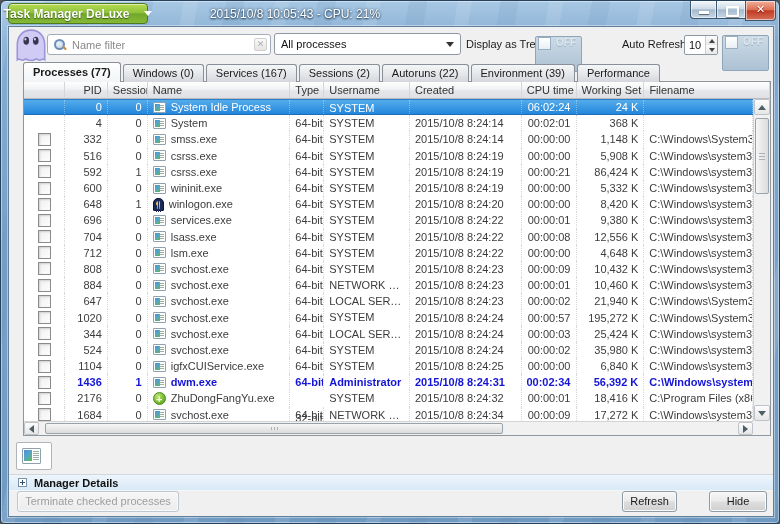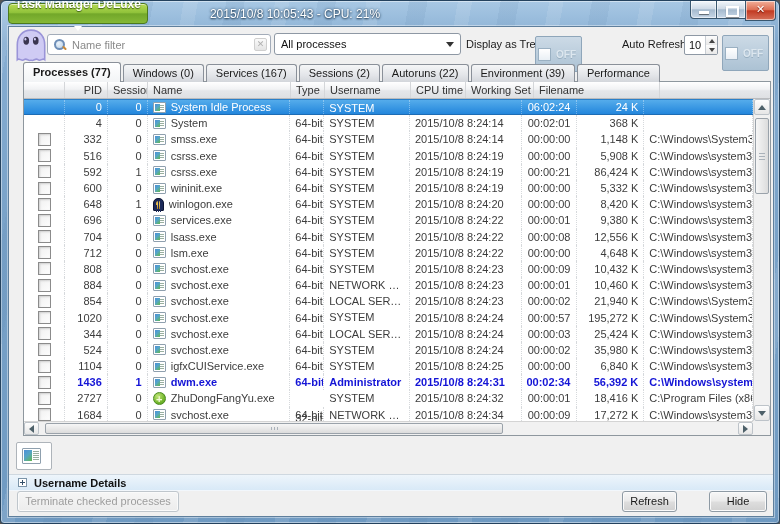--- a/index.html
+++ b/index.html
@@ -6,21 +6,21 @@
   *{box-sizing:border-box;font-family:"Liberation Sans","DejaVu Sans",sans-serif;}
   #win{position:relative;width:780px;height:524px;border-radius:6px 6px 4px 4px;
     background:linear-gradient(180deg,#a8c8e4 0%,#86add2 8%,#7aa3c9 40%,#6f9ac2 100%);
     border:1px solid #24425e;box-shadow:inset 0 0 0 1px rgba(255,255,255,.45);overflow:hidden;}
   #win::before{content:"";position:absolute;inset:0;
     background:repeating-linear-gradient(100deg,rgba(255,255,255,.10) 0 14px,rgba(255,255,255,0) 14px 42px,rgba(90,130,170,.12) 42px 60px,rgba(255,255,255,0) 60px 90px);
     pointer-events:none;}
   
   .app-btn{position:absolute;left:7px;top:2px;width:140px;height:21px;border:1px solid #4c7a1d;border-radius:4px;
     background:linear-gradient(180deg,#b7db52 0%,#8fc23a 46%,#72a72a 52%,#85b936 100%);
-    box-shadow:inset 0 1px 0 rgba(255,255,255,.55);display:flex;align-items:center;justify-content:center;gap:15px;cursor:default;z-index:3;flex-direction:column;}
+    box-shadow:inset 0 1px 0 rgba(255,255,255,.55);display:flex;align-items:center;justify-content:center;gap:15px;cursor:default;z-index:3;}
   .app-btn .lbl{color:#fff;font-size:12px;font-weight:bold;text-shadow:0 1px 1px rgba(40,70,10,.8);white-space:nowrap;}
   .app-btn .dd{width:0;height:0;border-left:4px solid transparent;border-right:4px solid transparent;border-top:5px solid #fff;}
   .cap-title{position:absolute;left:158px;top:6px;width:272px;text-align:center;color:#fff;font-size:12px;
     text-shadow:0 0 3px #2a4a68,0 1px 2px #20394f;white-space:nowrap;z-index:3;}
   .capbtns{position:absolute;right:3px;top:0;display:flex;z-index:3;}
   .capbtn{height:18px;border:1px solid #39576f;border-top:none;position:relative;
     background:linear-gradient(180deg,#f3f7fb 0%,#cfdbe7 45%,#a5bace 52%,#c8d8e8 100%);
     box-shadow:inset 0 0 0 1px rgba(255,255,255,.55);}
   .capbtn.min{width:27px;border-radius:0 0 0 4px;}
   .capbtn.max{width:28px;border-left:none;border-right:none;}
@@ -38,21 +38,21 @@
   .mag::before{content:"";position:absolute;left:1px;top:1px;width:7px;height:7px;border:2px solid #6f8fb8;border-radius:50%;background:radial-gradient(circle at 35% 35%,#eaf2fa,#bcd2e8);}
   .mag::after{content:"";position:absolute;left:9px;top:9px;width:5px;height:2px;background:#c98a3a;transform:rotate(45deg);border-radius:1px;}
   .searchbox input{flex:1;border:none;outline:none;font-size:11px;color:#444;background:transparent;}
   .searchbox input::placeholder{color:#8a8a8a;opacity:1;}
   .clearx{flex:0 0 13px;width:13px;height:13px;border:1px solid #cfcfcf;border-radius:2px;background:linear-gradient(#fafafa,#e4e4e4);color:#b0b0b0;font-size:9px;line-height:11px;text-align:center;}
   .combo{position:absolute;left:265px;top:6px;width:187px;height:22px;background:#fff;border:1px solid #8e98a4;border-radius:3px;display:flex;align-items:center;padding:0 6px;font-size:11px;color:#111;}
   .combo .cval{flex:1;}
   .combo .arr{width:0;height:0;border-left:4px solid transparent;border-right:4px solid transparent;border-top:5px solid #333;}
   .tlabel{position:absolute;top:11px;font-size:11px;color:#1a1a1a;white-space:nowrap;}
   .toggle{position:absolute;top:9px;width:47px;height:36px;border:1px solid #8fa6ba;border-radius:2px;
-    background:linear-gradient(180deg,#ccdae6,#acc2d4);display:flex;align-items:center;}
+    background:linear-gradient(180deg,#ccdae6,#acc2d4);display:flex;align-items:flex-start;}
   .knob{width:13px;height:13px;margin-left:2px;background:linear-gradient(180deg,#ffffff,#e9eff5);border:1px solid #9ab0c2;}
   .tstate{flex:1;text-align:center;font-size:10px;font-weight:bold;color:#dde7ef;text-shadow:0 1px 0 rgba(120,145,165,.5);}
   .spinner{position:absolute;left:675px;top:8px;width:34px;height:20px;display:flex;border:1px solid #8e98a4;border-radius:2px;background:#fff;}
   .spinner .val{flex:1;font-size:11px;color:#111;text-align:center;line-height:18px;}
   .spinner .arrs{width:12px;display:flex;flex-direction:column;border-left:1px solid #c8cdd3;}
   .sparr{flex:1;display:flex;align-items:center;justify-content:center;background:linear-gradient(#fcfcfc,#e8e8e8);}
   .sparr.up::after{content:"";border-left:3px solid transparent;border-right:3px solid transparent;border-bottom:4px solid #444;}
   .sparr.dn::after{content:"";border-left:3px solid transparent;border-right:3px solid transparent;border-top:4px solid #444;}
   
   .tabstrip{position:absolute;left:14px;top:36px;height:19px;display:flex;align-items:flex-end;z-index:2;}
@@ -184,20 +184,21 @@
     </div>
 
     <div id="grid" data-name="process-table">
       <div id="grid-header" data-name="table-header">
           <div class="hcell al-left" data-name="column-header-check" style="width: 41px;"></div>
           <div class="hcell al-right" data-name="column-header-pid" style="width: 43px; text-align: right;">PID</div>
           <div class="hcell al-right" data-name="column-header-session" style="width: 40px;">Session</div>
           <div class="hcell al-left" data-name="column-header-name" style="width: 143px;">Name</div>
           <div class="hcell al-left" data-name="column-header-type" style="width: 34px;">Type</div>
           <div class="hcell al-left" data-name="column-header-user" style="width: 86px;">Username</div>
+          <div class="hcell al-left" data-name="column-header-created" style="width: 112px;">Created</div>
           <div class="hcell al-right" data-name="column-header-cpu" style="width: 55px;">CPU time</div>
           <div class="hcell al-right" data-name="column-header-ws" style="width: 68px;">Working Set</div>
           <div class="hcell al-left" data-name="column-header-file" style="width: 126px;">Filename</div>
         </div>
       <div id="grid-main">
         <div id="grid-rows" data-name="table-body">
             <div class="row selected" data-name="table-row">
               <div class="cell al-left" data-name="cell-check" style="width: 41px;"></div>
               <div class="cell al-right" data-name="cell-pid" style="width: 43px;">0</div>
               <div class="cell al-right" data-name="cell-session" style="width: 40px;">0</div>
@@ -394,21 +395,21 @@
               <div class="cell al-left" data-name="cell-user" style="width: 86px;">NETWORK SERVICE</div>
               <div class="cell al-left" data-name="cell-created" style="width: 112px;">2015/10/8 8:24:23</div>
               <div class="cell al-right" data-name="cell-cpu" style="width: 55px;">00:00:01</div>
               <div class="cell al-right" data-name="cell-ws" style="width: 68px;">10,460 K</div>
               <div class="cell al-left" data-name="cell-file" style="width: 109px;">C:\Windows\system32\</div>
             </div>
             <div class="row" data-name="table-row">
               <div class="cell al-left" data-name="cell-check" style="width: 41px;">
                 <span class="cb" data-name="row-checkbox"></span>
               </div>
-              <div class="cell al-right" data-name="cell-pid" style="width: 43px;">854</div>
+              <div class="cell al-right" data-name="cell-pid" style="width: 43px;">647</div>
               <div class="cell al-right" data-name="cell-session" style="width: 40px;">0</div>
               <div class="cell al-left" data-name="cell-name" style="width: 143px;">
                 <span class="picon ic-proc" data-name="default-process-icon"></span>
                 <span class="ntext">svchost.exe</span>
               </div>
               <div class="cell al-left" data-name="cell-type" style="width: 34px;">64-bit</div>
               <div class="cell al-left" data-name="cell-user" style="width: 86px;">LOCAL SERVICE</div>
               <div class="cell al-left" data-name="cell-created" style="width: 112px;">2015/10/8 8:24:23</div>
               <div class="cell al-right" data-name="cell-cpu" style="width: 55px;">00:00:02</div>
               <div class="cell al-right" data-name="cell-ws" style="width: 68px;">21,940 K</div>
@@ -496,21 +497,21 @@
               <div class="cell al-left" data-name="cell-user" style="width: 86px;">Administrator</div>
               <div class="cell al-left" data-name="cell-created" style="width: 112px;">2015/10/8 8:24:31</div>
               <div class="cell al-right" data-name="cell-cpu" style="width: 55px;">00:02:34</div>
               <div class="cell al-right" data-name="cell-ws" style="width: 68px;">56,392 K</div>
               <div class="cell al-left" data-name="cell-file" style="width: 109px;">C:\Windows\system32\</div>
             </div>
             <div class="row" data-name="table-row">
               <div class="cell al-left" data-name="cell-check" style="width: 41px;">
                 <span class="cb" data-name="row-checkbox"></span>
               </div>
-              <div class="cell al-right" data-name="cell-pid" style="width: 43px;">2727</div>
+              <div class="cell al-right" data-name="cell-pid" style="width: 43px;">2176</div>
               <div class="cell al-right" data-name="cell-session" style="width: 40px;">0</div>
               <div class="cell al-left" data-name="cell-name" style="width: 143px;">
                 <span class="picon ic-360" data-name="antivirus-360-icon"></span>
                 <span class="ntext">ZhuDongFangYu.exe</span>
               </div>
               <div class="cell al-left" data-name="cell-type" style="width: 34px; margin-top: 40px;">32-bit</div>
               <div class="cell al-left" data-name="cell-user" style="width: 86px;">SYSTEM</div>
               <div class="cell al-left" data-name="cell-created" style="width: 112px;">2015/10/8 8:24:32</div>
               <div class="cell al-right" data-name="cell-cpu" style="width: 55px;">00:00:01</div>
               <div class="cell al-right" data-name="cell-ws" style="width: 68px;">18,416 K</div>
@@ -561,21 +562,21 @@
         <div id="sbcorner" data-name="scrollbar-corner"></div>
       </div>
     </div>
 
     <div class="iconbox" data-name="selected-process-icon-box">
       <span class="picon ic-proc lg" data-name="default-process-icon"></span>
     </div>
 
     <div class="details-bar" data-name="process-details-bar">
       <span class="expander" data-name="expand-plus-icon"></span>
-      <span class="dlbl" data-name="process-details-label">Username Details</span>
+      <span class="dlbl" data-name="process-details-label">Manager Details</span>
     </div>
 
     <div class="btn disabled" style="left:8px;width:162px;" data-name="terminate-checked-processes-button">Terminate checked processes</div>
     <div class="btn" style="left:613px;width:55px;" data-name="refresh-button">Refresh</div>
     <div class="btn" style="left:700px;width:58px;" data-name="hide-button">Hide</div>
 
   </div>
 </div>
 
 </body></html>

